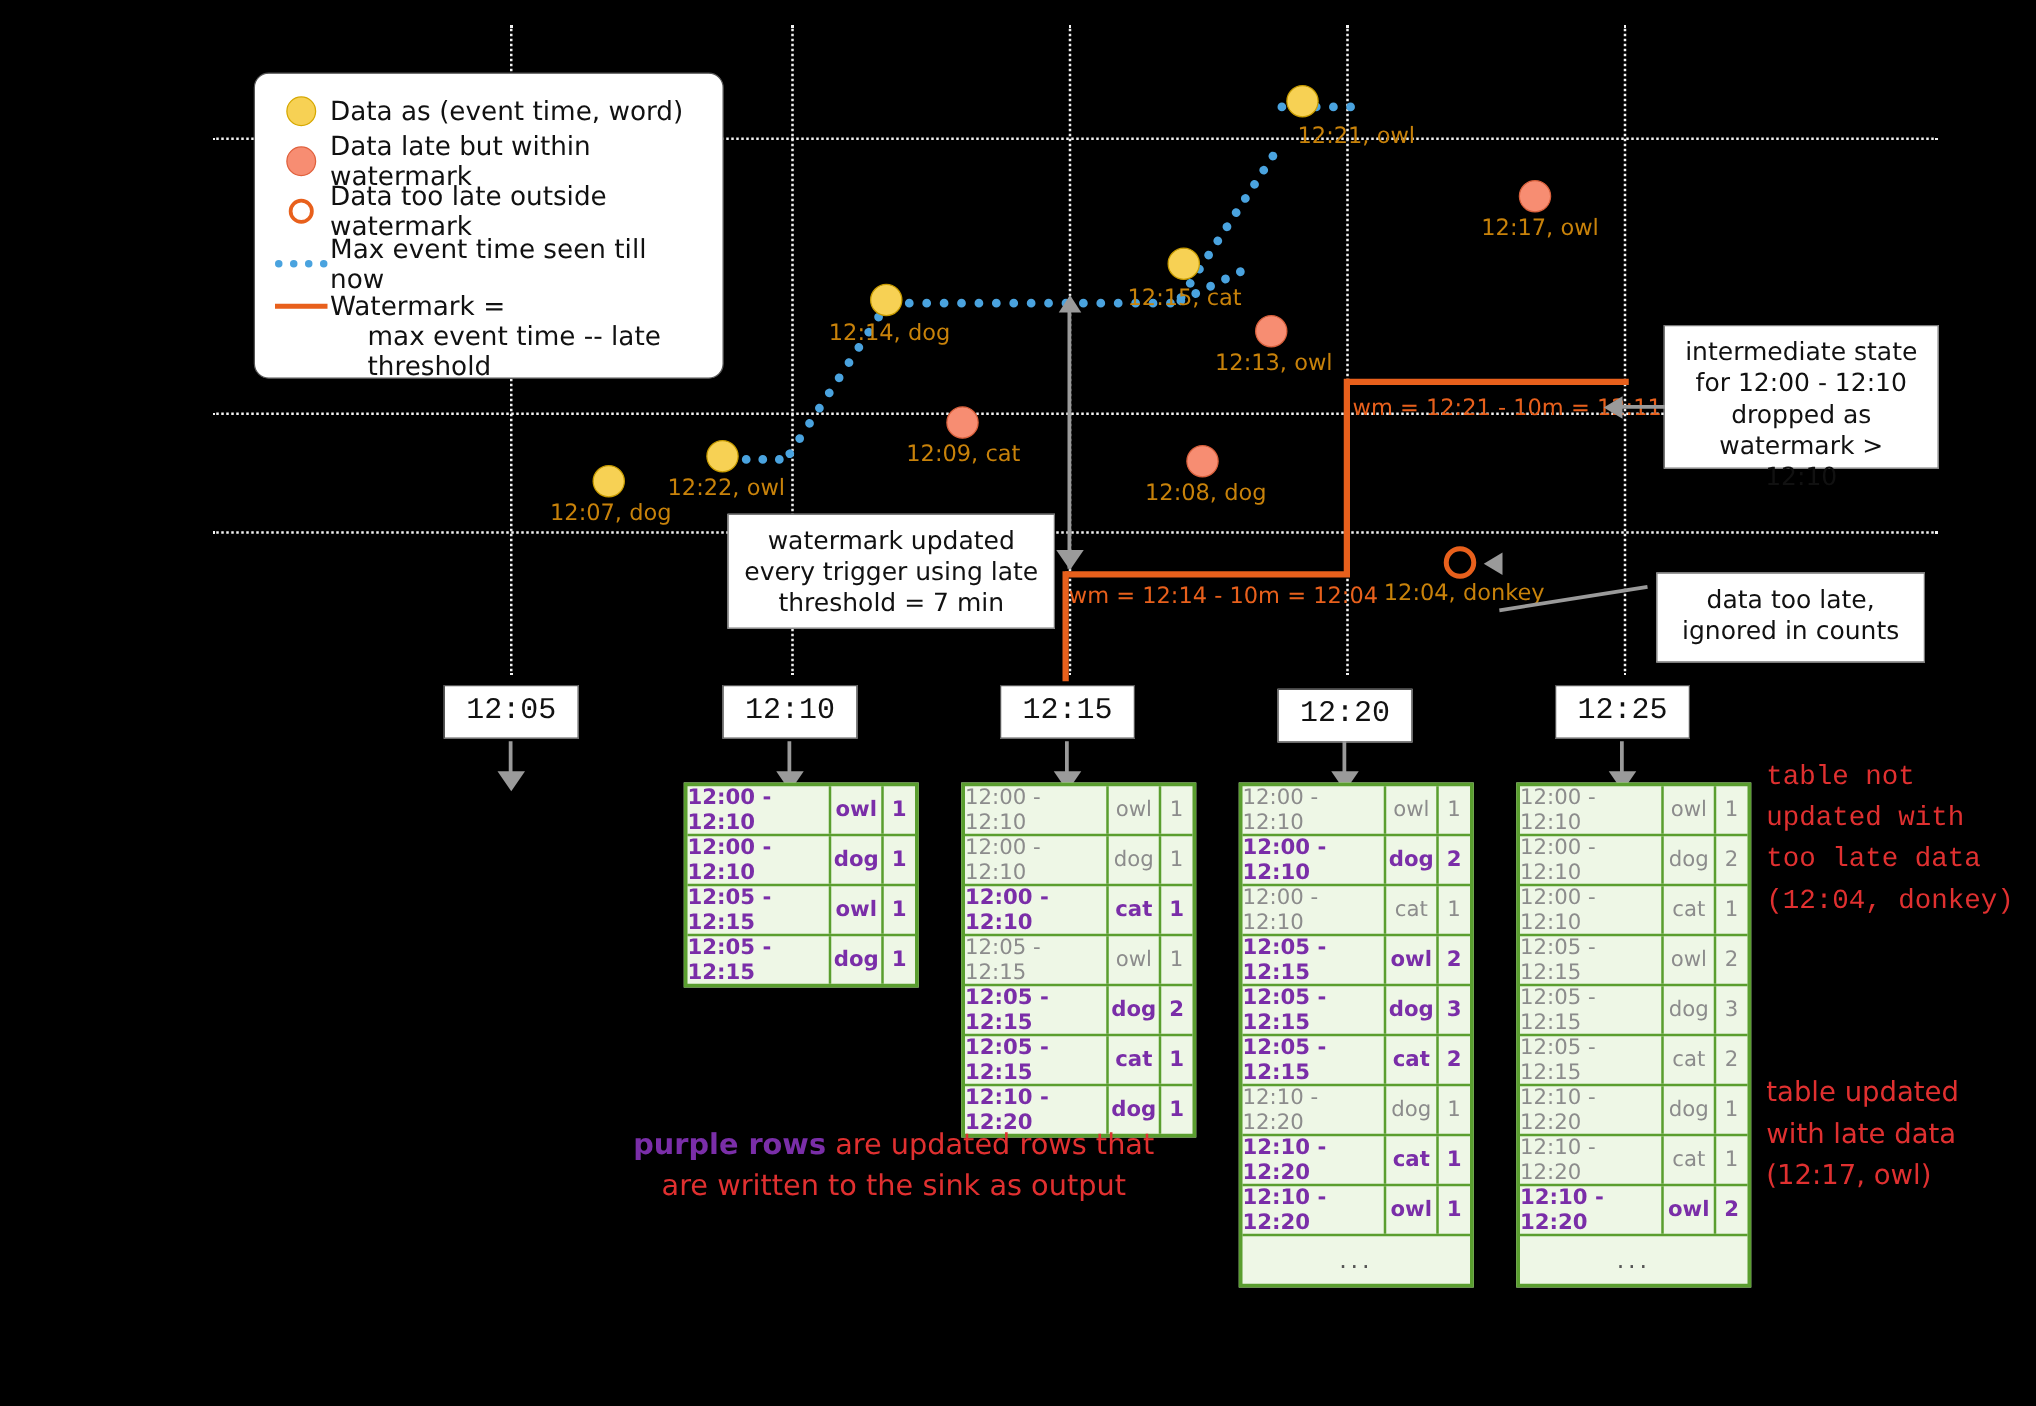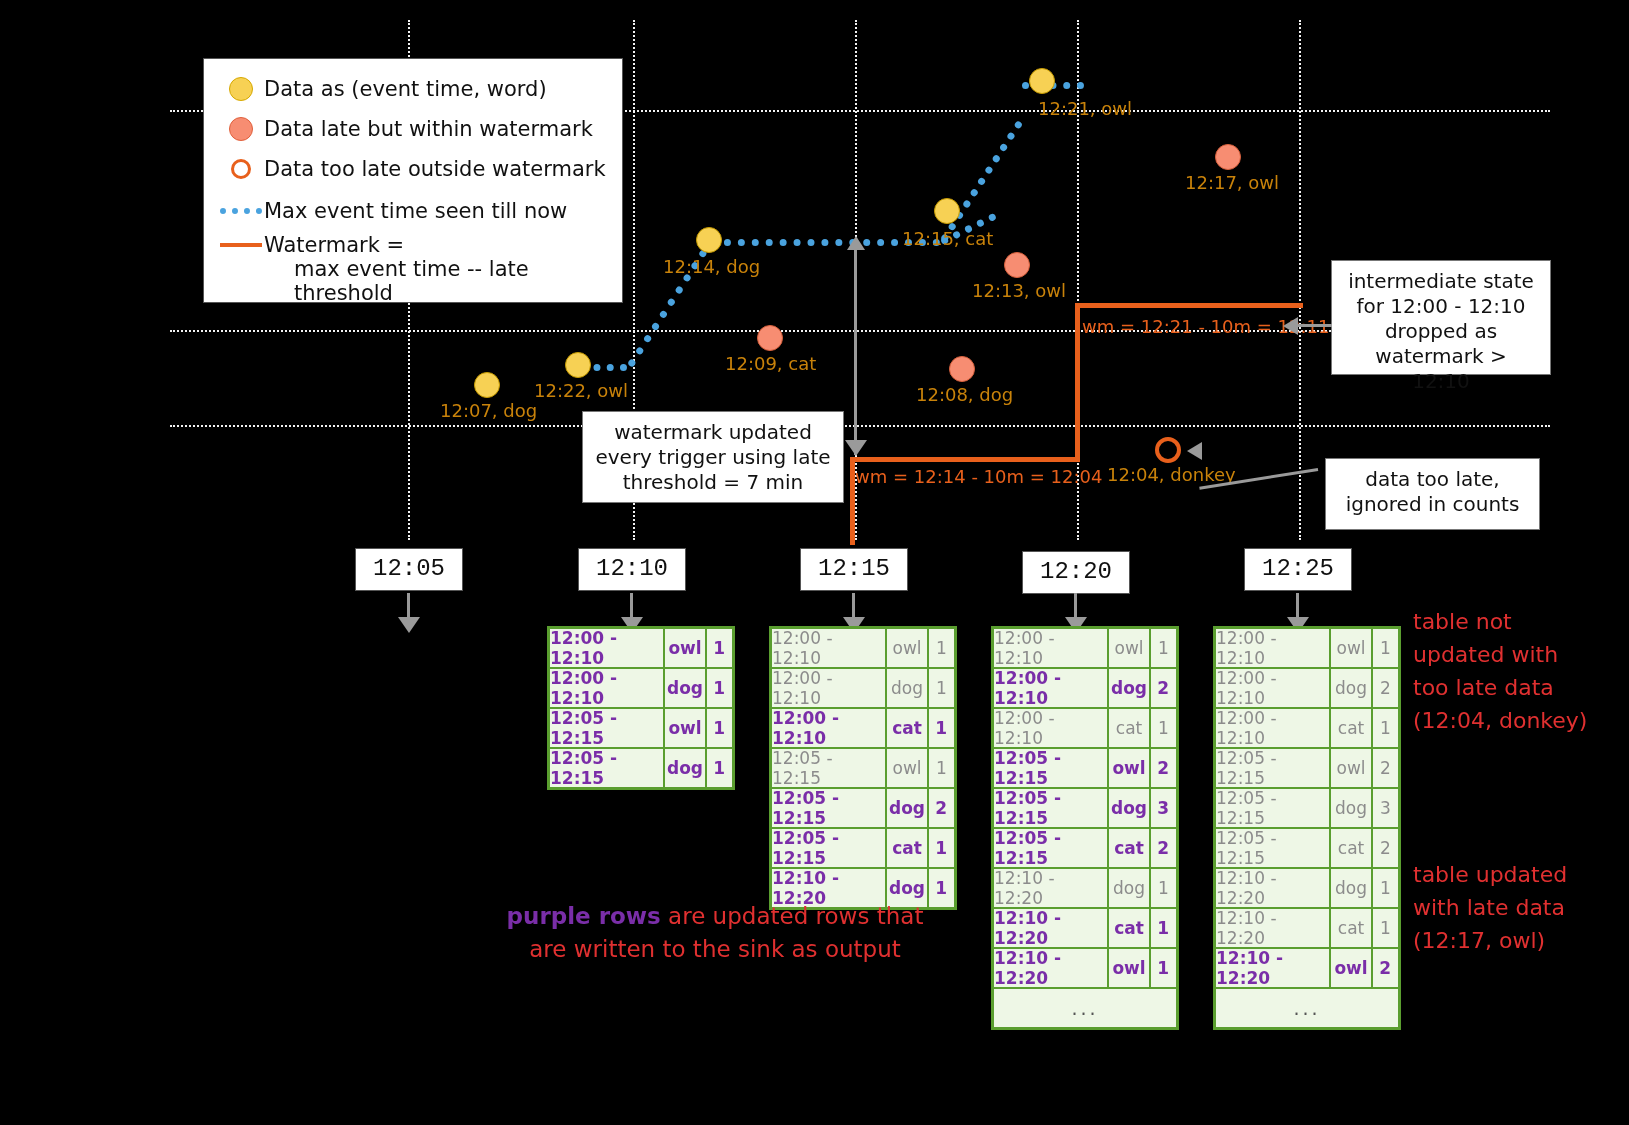--- a/index.html
+++ b/index.html
@@ -232,21 +232,21 @@
   <div class="gridh" style="left:170px; top:110px; width:1380px;"></div>
   <div class="gridh" style="left:170px; top:330px; width:1380px;"></div>
   <div class="gridh" style="left:170px; top:425px; width:1380px;"></div>
 
   <div class="gridv" style="left:408px; top:20px; height:520px;"></div>
   <div class="gridv" style="left:633px; top:20px; height:520px;"></div>
   <div class="gridv" style="left:855px; top:20px; height:520px;"></div>
   <div class="gridv" style="left:1077px; top:20px; height:520px;"></div>
   <div class="gridv" style="left:1299px; top:20px; height:520px;"></div>
 
-  <div id="legend" style="left:203px; top:58px; width:420px; height:245px;">
+  <div id="legend" style="left:203px; top:58px; width:376px; height:245px;border-radius:12px;">
     <div class="leg-row">
       <span class="leg-mark">
           <span class="dot-yellow"></span>
         </span>
       <span>Data as (event time, word)</span>
     </div>
     <div class="leg-row">
       <span class="leg-mark">
           <span class="dot-salmon"></span>
         </span>
@@ -513,21 +513,21 @@
         <div class="c-count gray">1</div>
       </div>
       <div class="rrow">
         <div class="c-range purple">12:10 - 12:20</div>
         <div class="c-word purple">owl</div>
         <div class="c-count purple">2</div>
       </div>
       <div class="dots-row">...</div>
     </div>
 
-  <div class="rednote" style="left:1413px; top:605px; width:210px;">table not
+  <div class="rednote" style="left:1413px; top:605px; width:210px;font-family:Liberation Mono, monospace;">table not
 updated with
 too late data
 (12:04, donkey)</div>
   <div class="rednote" style="left:1413px; top:858px; width:210px;">table updated
 with late data
 (12:17, owl)</div>
 
   <div id="caption" style="left:500px; top:900px; width:430px;">
     <span><span class="pr">purple rows</span><span> are updated rows that</span></span><br>
     <span>are written to the sink as output</span>

